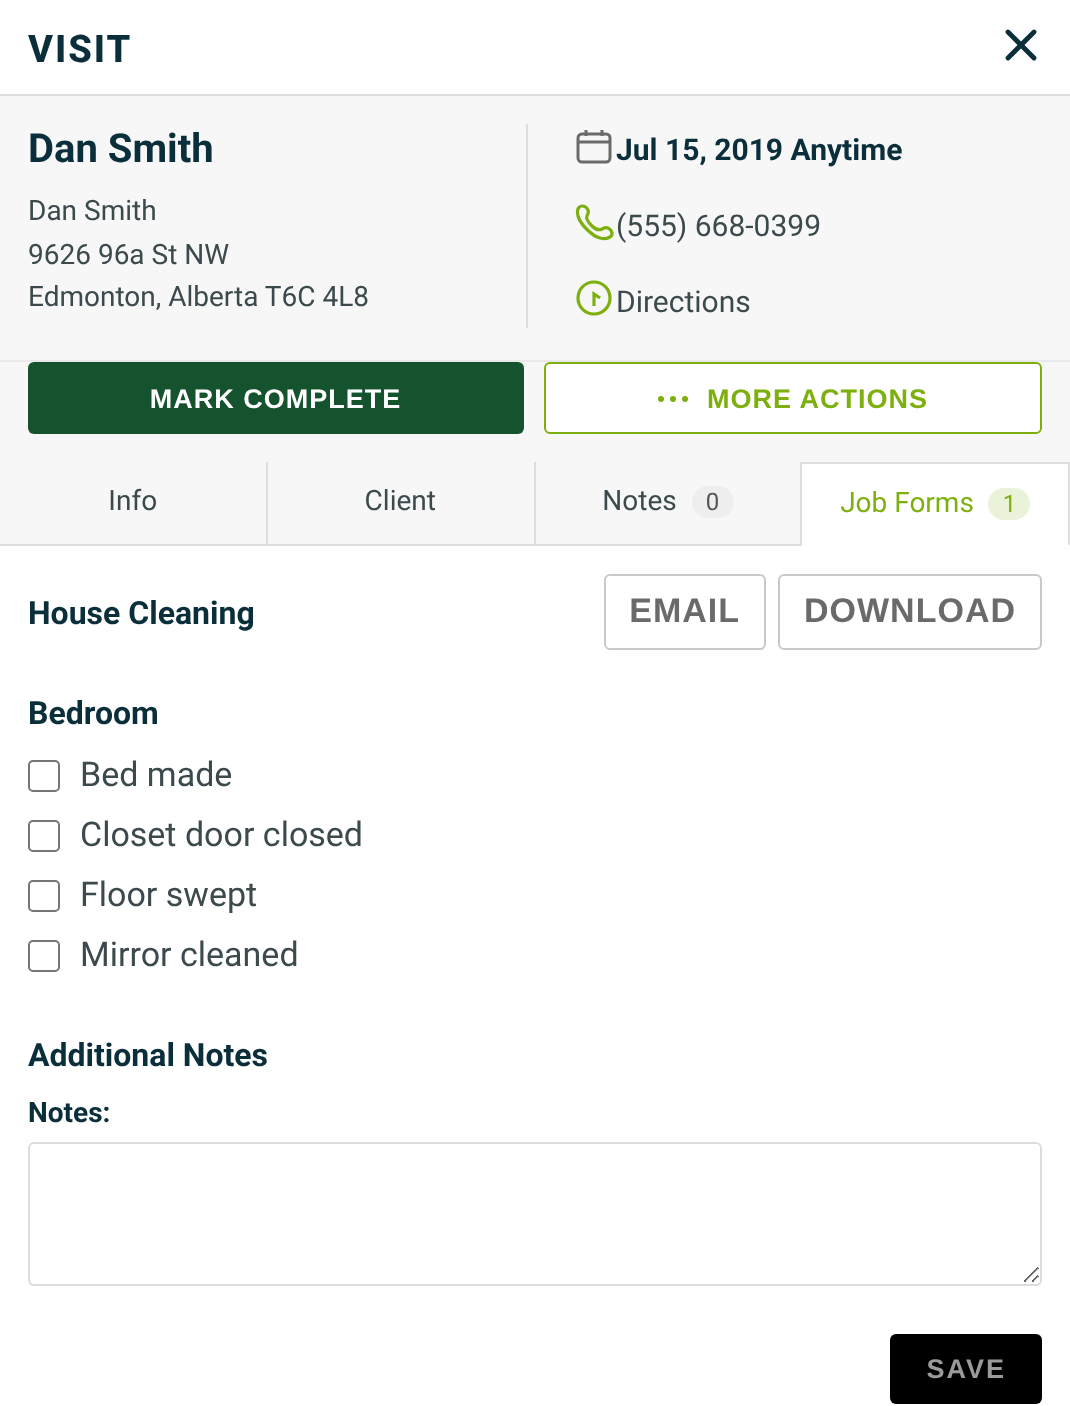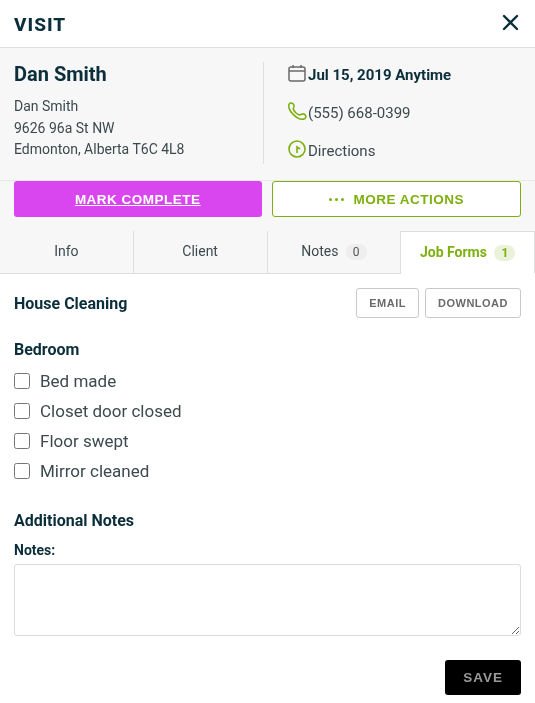--- a/index.html
+++ b/index.html
@@ -84,24 +84,23 @@
       font-size: 13.5px;
       font-weight: 700;
       letter-spacing: 0.5px;
       cursor: pointer;
       display: flex;
       align-items: center;
       justify-content: center;
       gap: 10px;
     }
     .btn-primary {
-      background: #d946ef;
+      background: #14532d;
       color: #fff;
       border: none;
-      text-decoration: underline;
     }
     .btn-outline {
       background: #fff;
       color: #7DB00E;
       border: 1px solid #7DB00E;
     }
     .dots {
       display: inline-flex;
       gap: 3px;
     }
@@ -118,21 +117,21 @@
       padding: 12px 0;
       font-size: 14px;
       color: #3c4a4e;
       cursor: pointer;
       background: #f7f7f7;
       border-right: 1px solid #dedede;
     }
     .tab.active {
       background: #fff;
       color: #7DB00E;
-      font-weight: 700;
+      font-weight: 400;
       border-top: 1px solid #dedede;
       border-right: 1px solid #dedede;
       border-bottom: 1px solid #fff;
       margin-bottom: -1px;
     }
     .tab .badge {
       display: inline-block;
       background: #eee;
       color: #555;
       border-radius: 9px;
@@ -162,21 +161,21 @@
       color: #0b2e3b;
     }
     .action-buttons {
       display: flex;
       gap: 6px;
     }
     .btn-small {
       border: 1px solid #c9c9c9;
       background: #fff;
       color: #6a6a6a;
-      font-size: 11px;
+      font-size: 17px;
       font-weight: 700;
       letter-spacing: 0.5px;
       padding: 8px 12px;
       border-radius: 3px;
       cursor: pointer;
     }
     .section-title {
       font-size: 16px;
       font-weight: 700;
       color: #0b2e3b;

